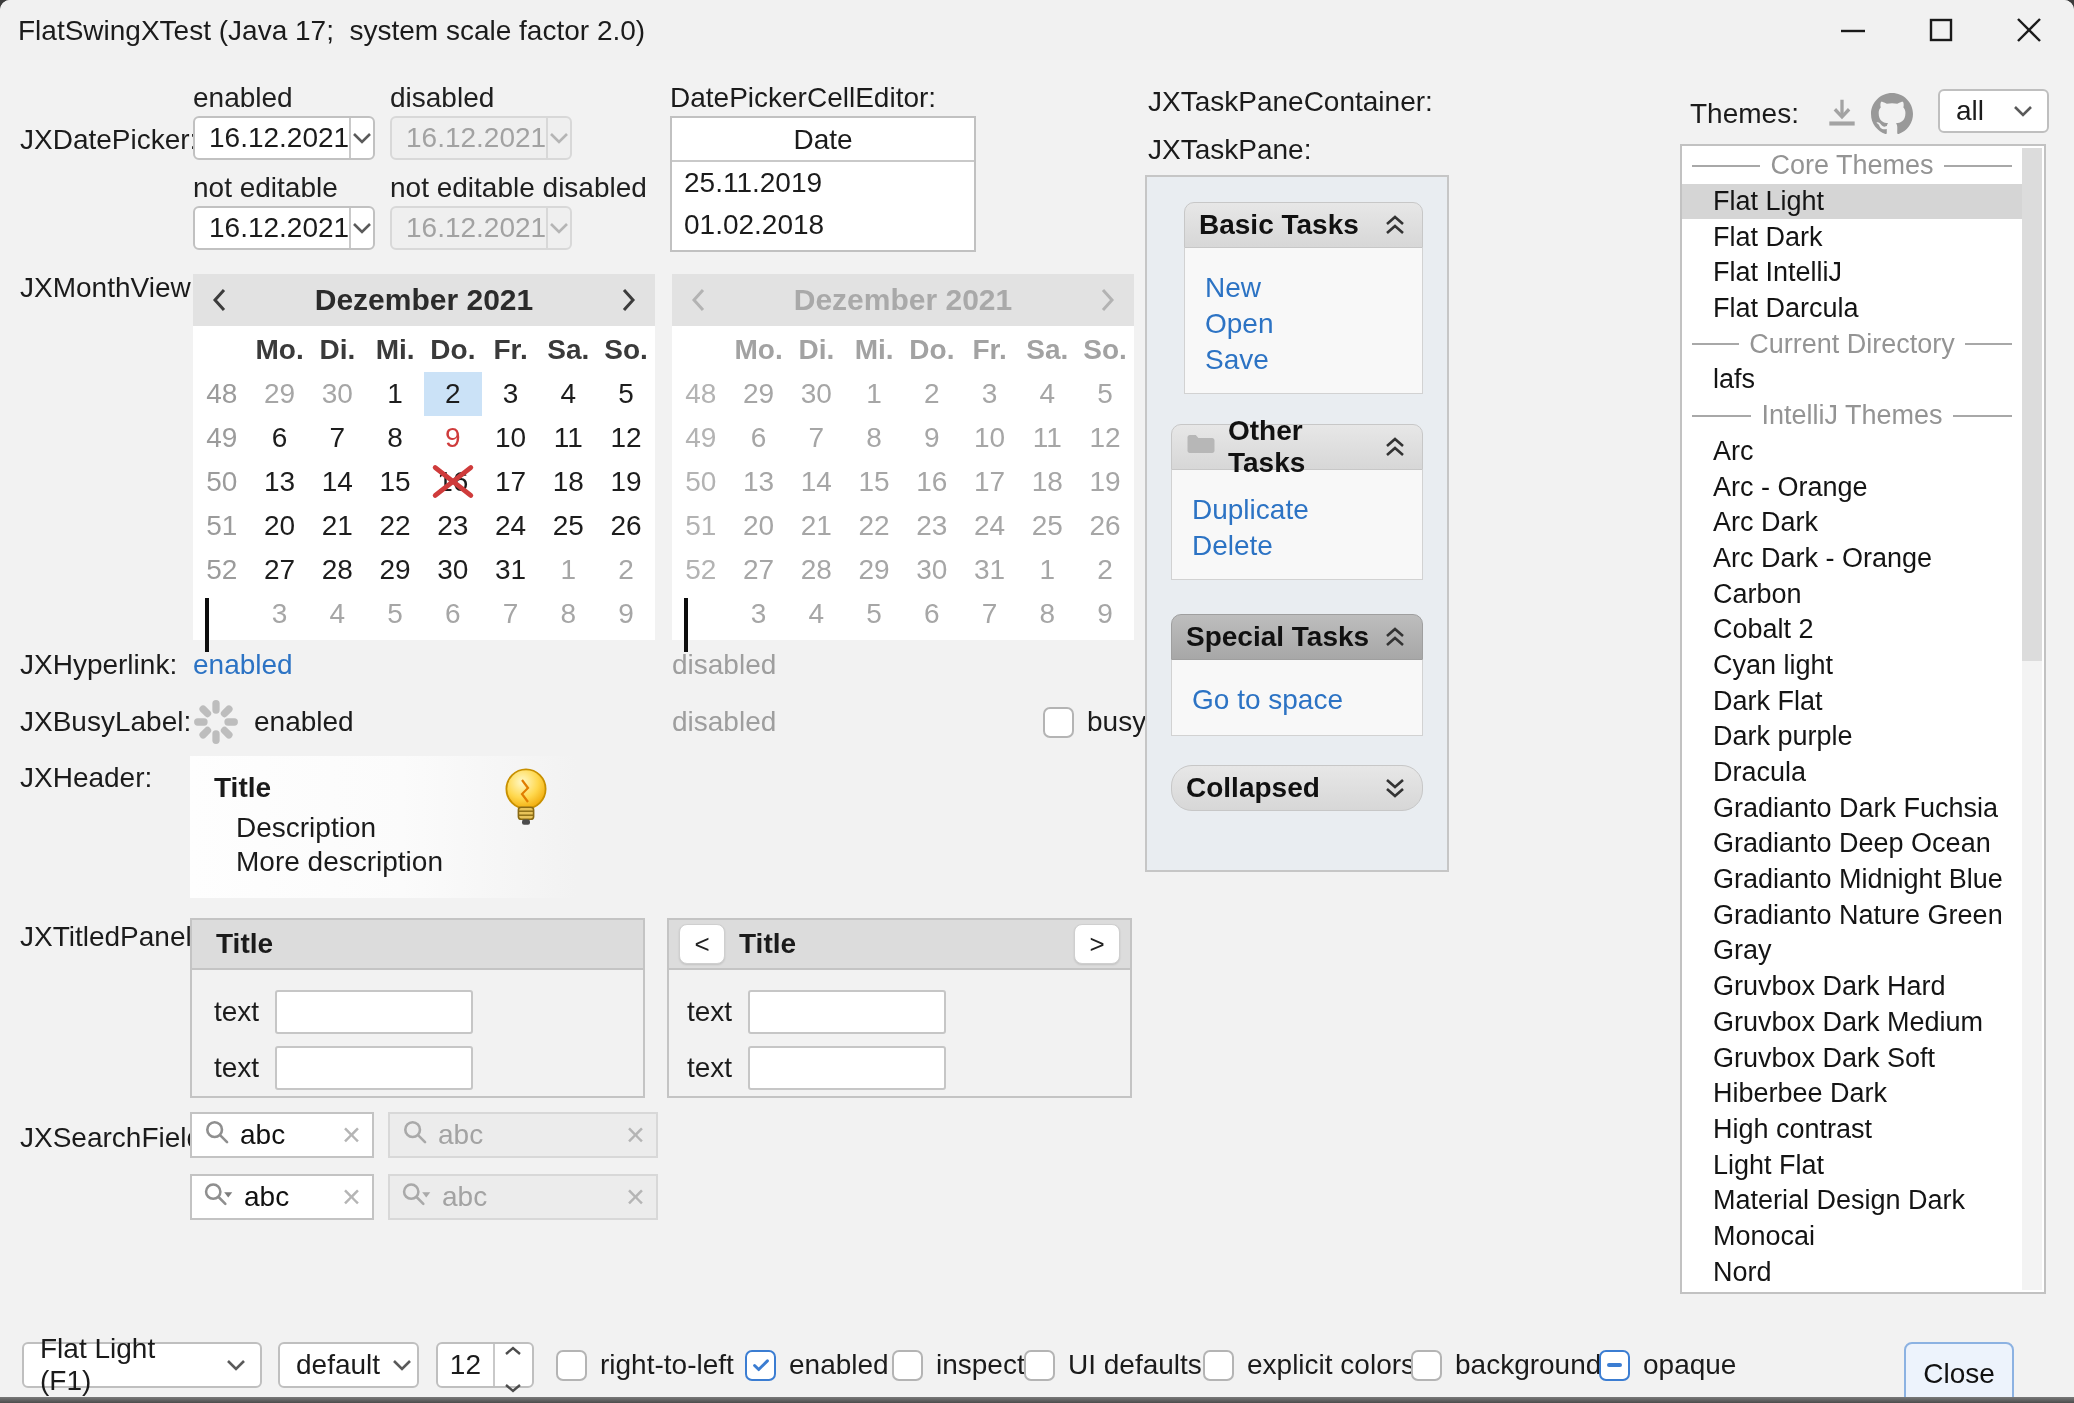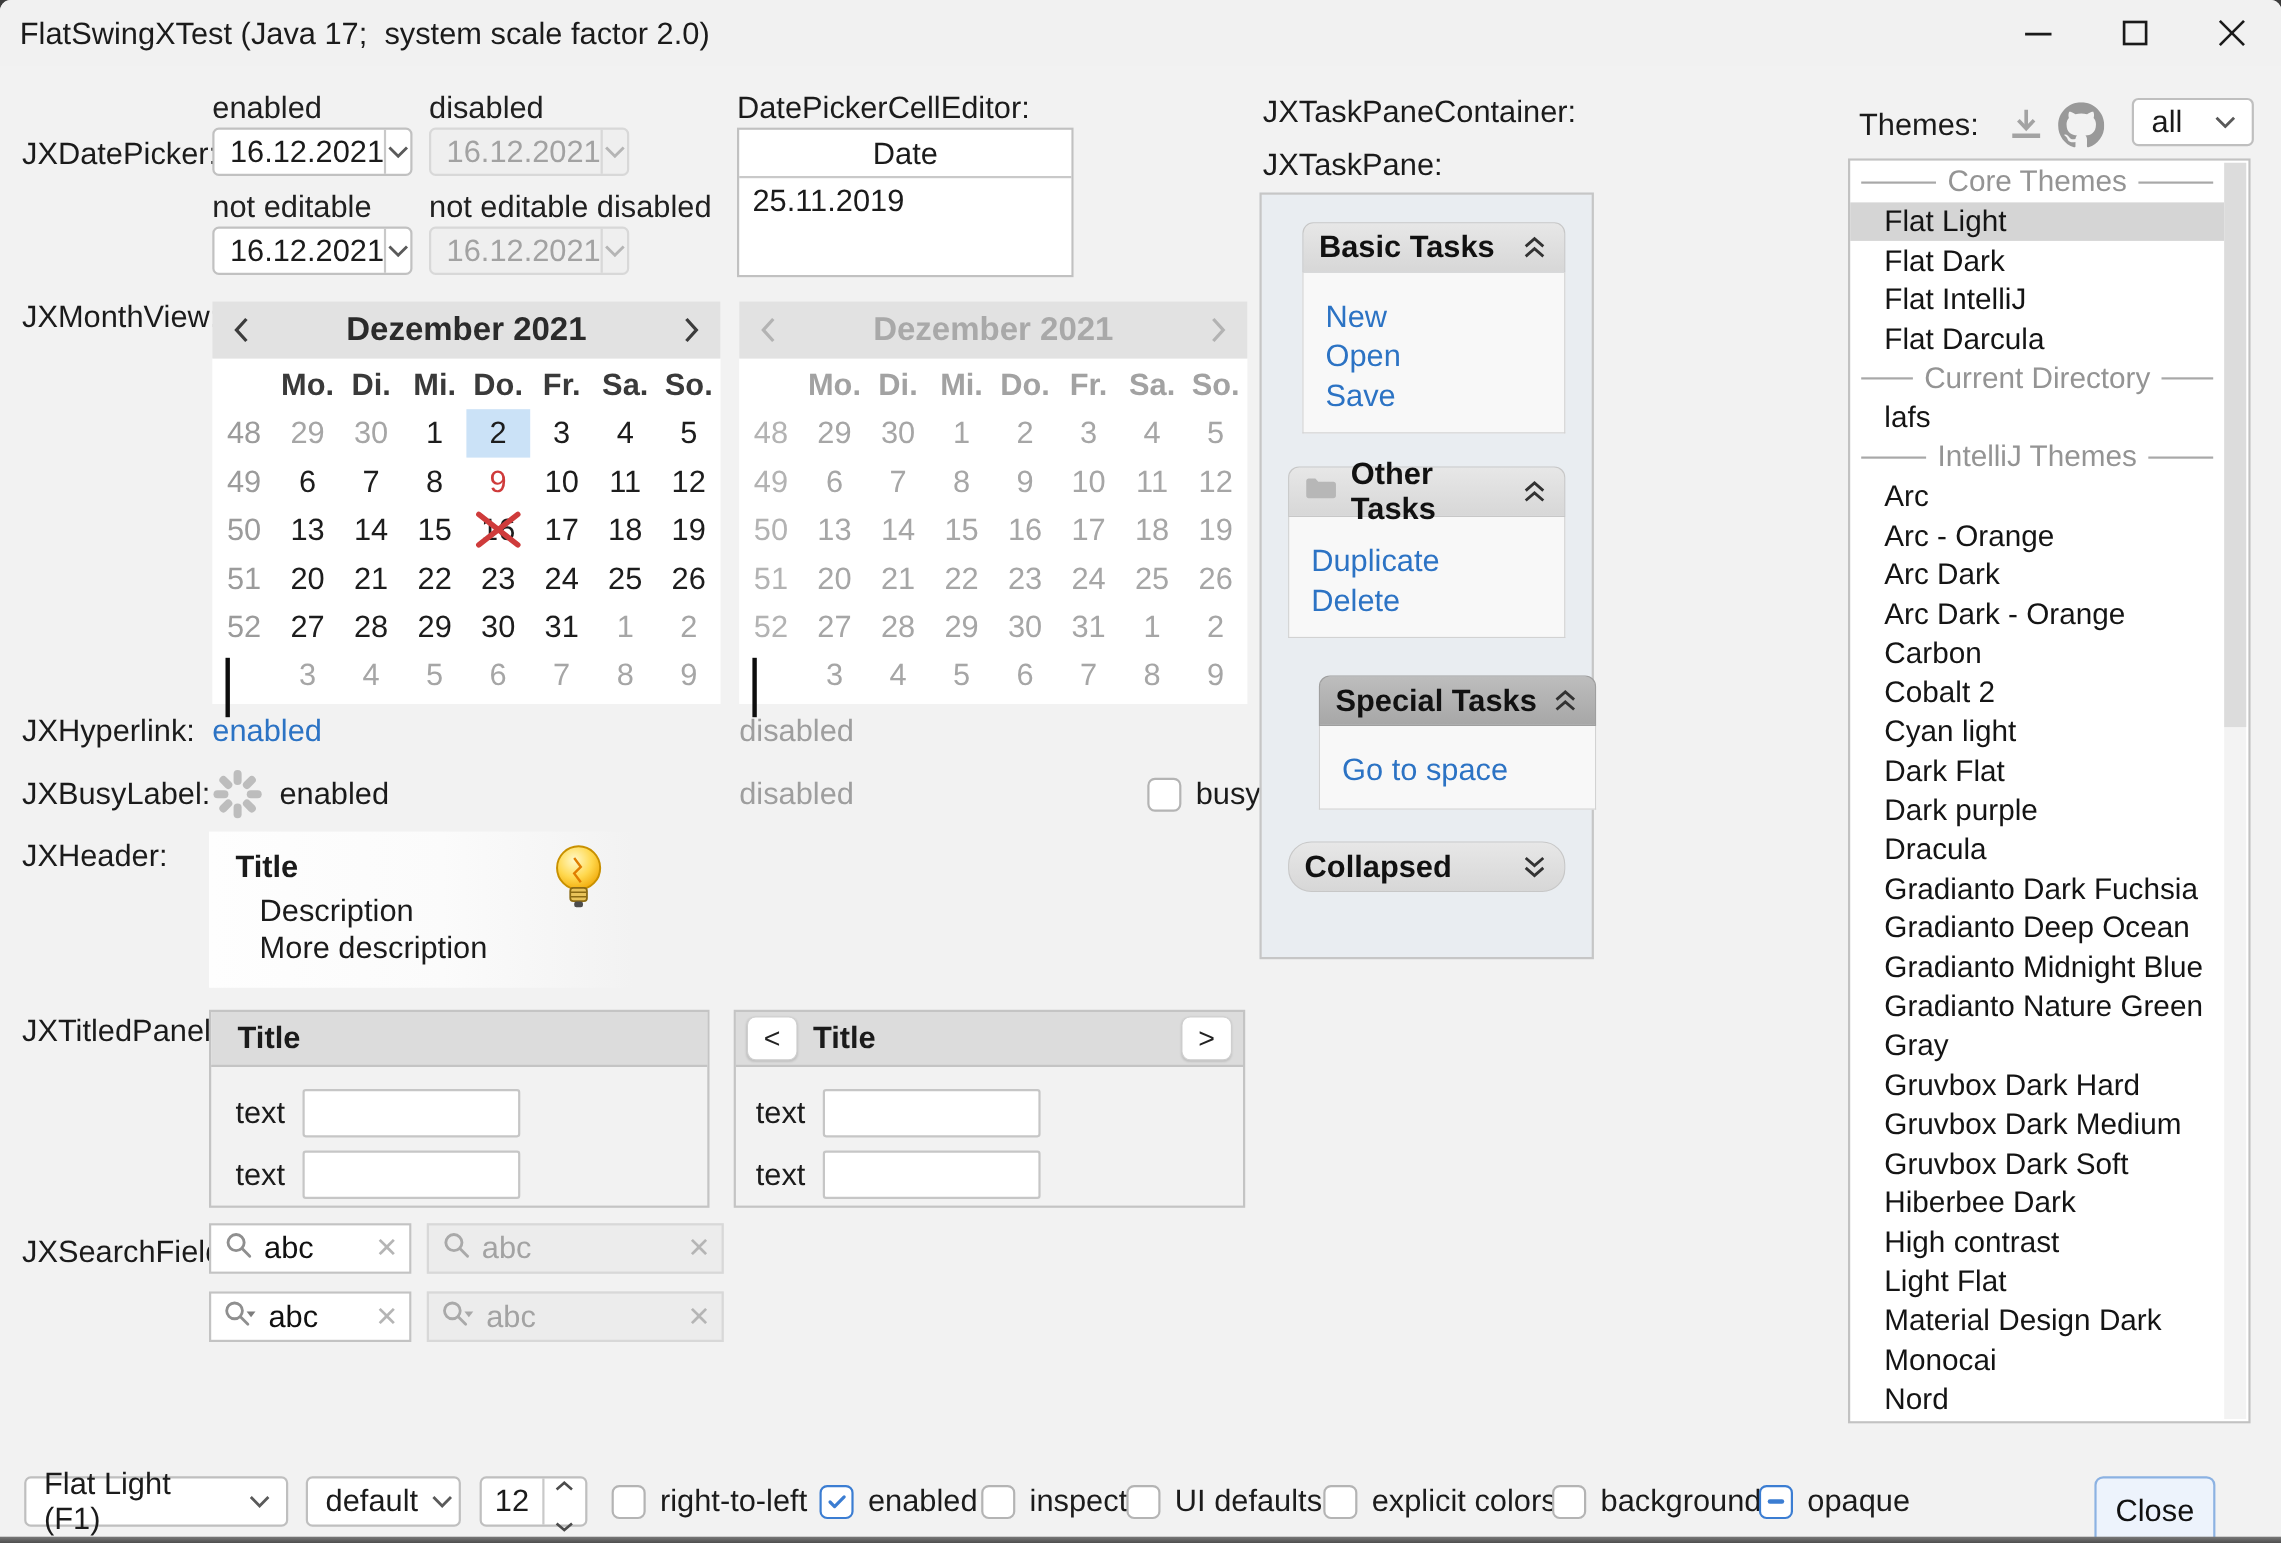--- a/index.html
+++ b/index.html
@@ -187,20 +187,21 @@
           <polyline points="2,2 10,10 18,2" fill="none" stroke="#b5b5b5" stroke-width="2.6"></polyline>
         </svg>
       </span>
   </div>
 
   <span class="lbl" style="left:670px; top:82px">DatePickerCellEditor:</span>
   <div class="ctable" style="left:670px; top:116px; width:306px; height:136px">
     <div class="th">Date</div>
     <div id="cell-rows">
         <div class="tr">25.11.2019</div>
+        <div class="tr">01.02.2018</div>
       </div>
   </div>
 
   <div class="cal" style="left:193px; top:274px">
     <div class="cal-header">
       <span class="cal-nav">
           <svg width="16" height="26" viewBox="0 0 16 26">
             <polyline points="13,3 4,13 13,23" fill="none" stroke="#3c3c3c" stroke-width="3"></polyline>
           </svg>
         </span>
@@ -489,21 +490,21 @@
                 <polyline points="5,19 13,12 21,19"></polyline>
               </g>
             </svg>
           </span>
         </div>
         <div class="tp-content" style="height: 110px;">
           <div class="tp-link">Duplicate</div>
           <div class="tp-link">Delete</div>
         </div>
       </div>
-      <div class="tp special" style="top: 437px; margin-left: 28px;">
+      <div class="tp special" style="top: 437px;">
         <div class="tp-header">
           <span>Special Tasks</span>
           <span class="chev">
             <svg width="26" height="22" viewBox="0 0 26 22">
               <g fill="none" stroke="#333" stroke-width="2.6">
                 <polyline points="5,10 13,3 21,10"></polyline>
                 <polyline points="5,19 13,12 21,19"></polyline>
               </g>
             </svg>
           </span>

